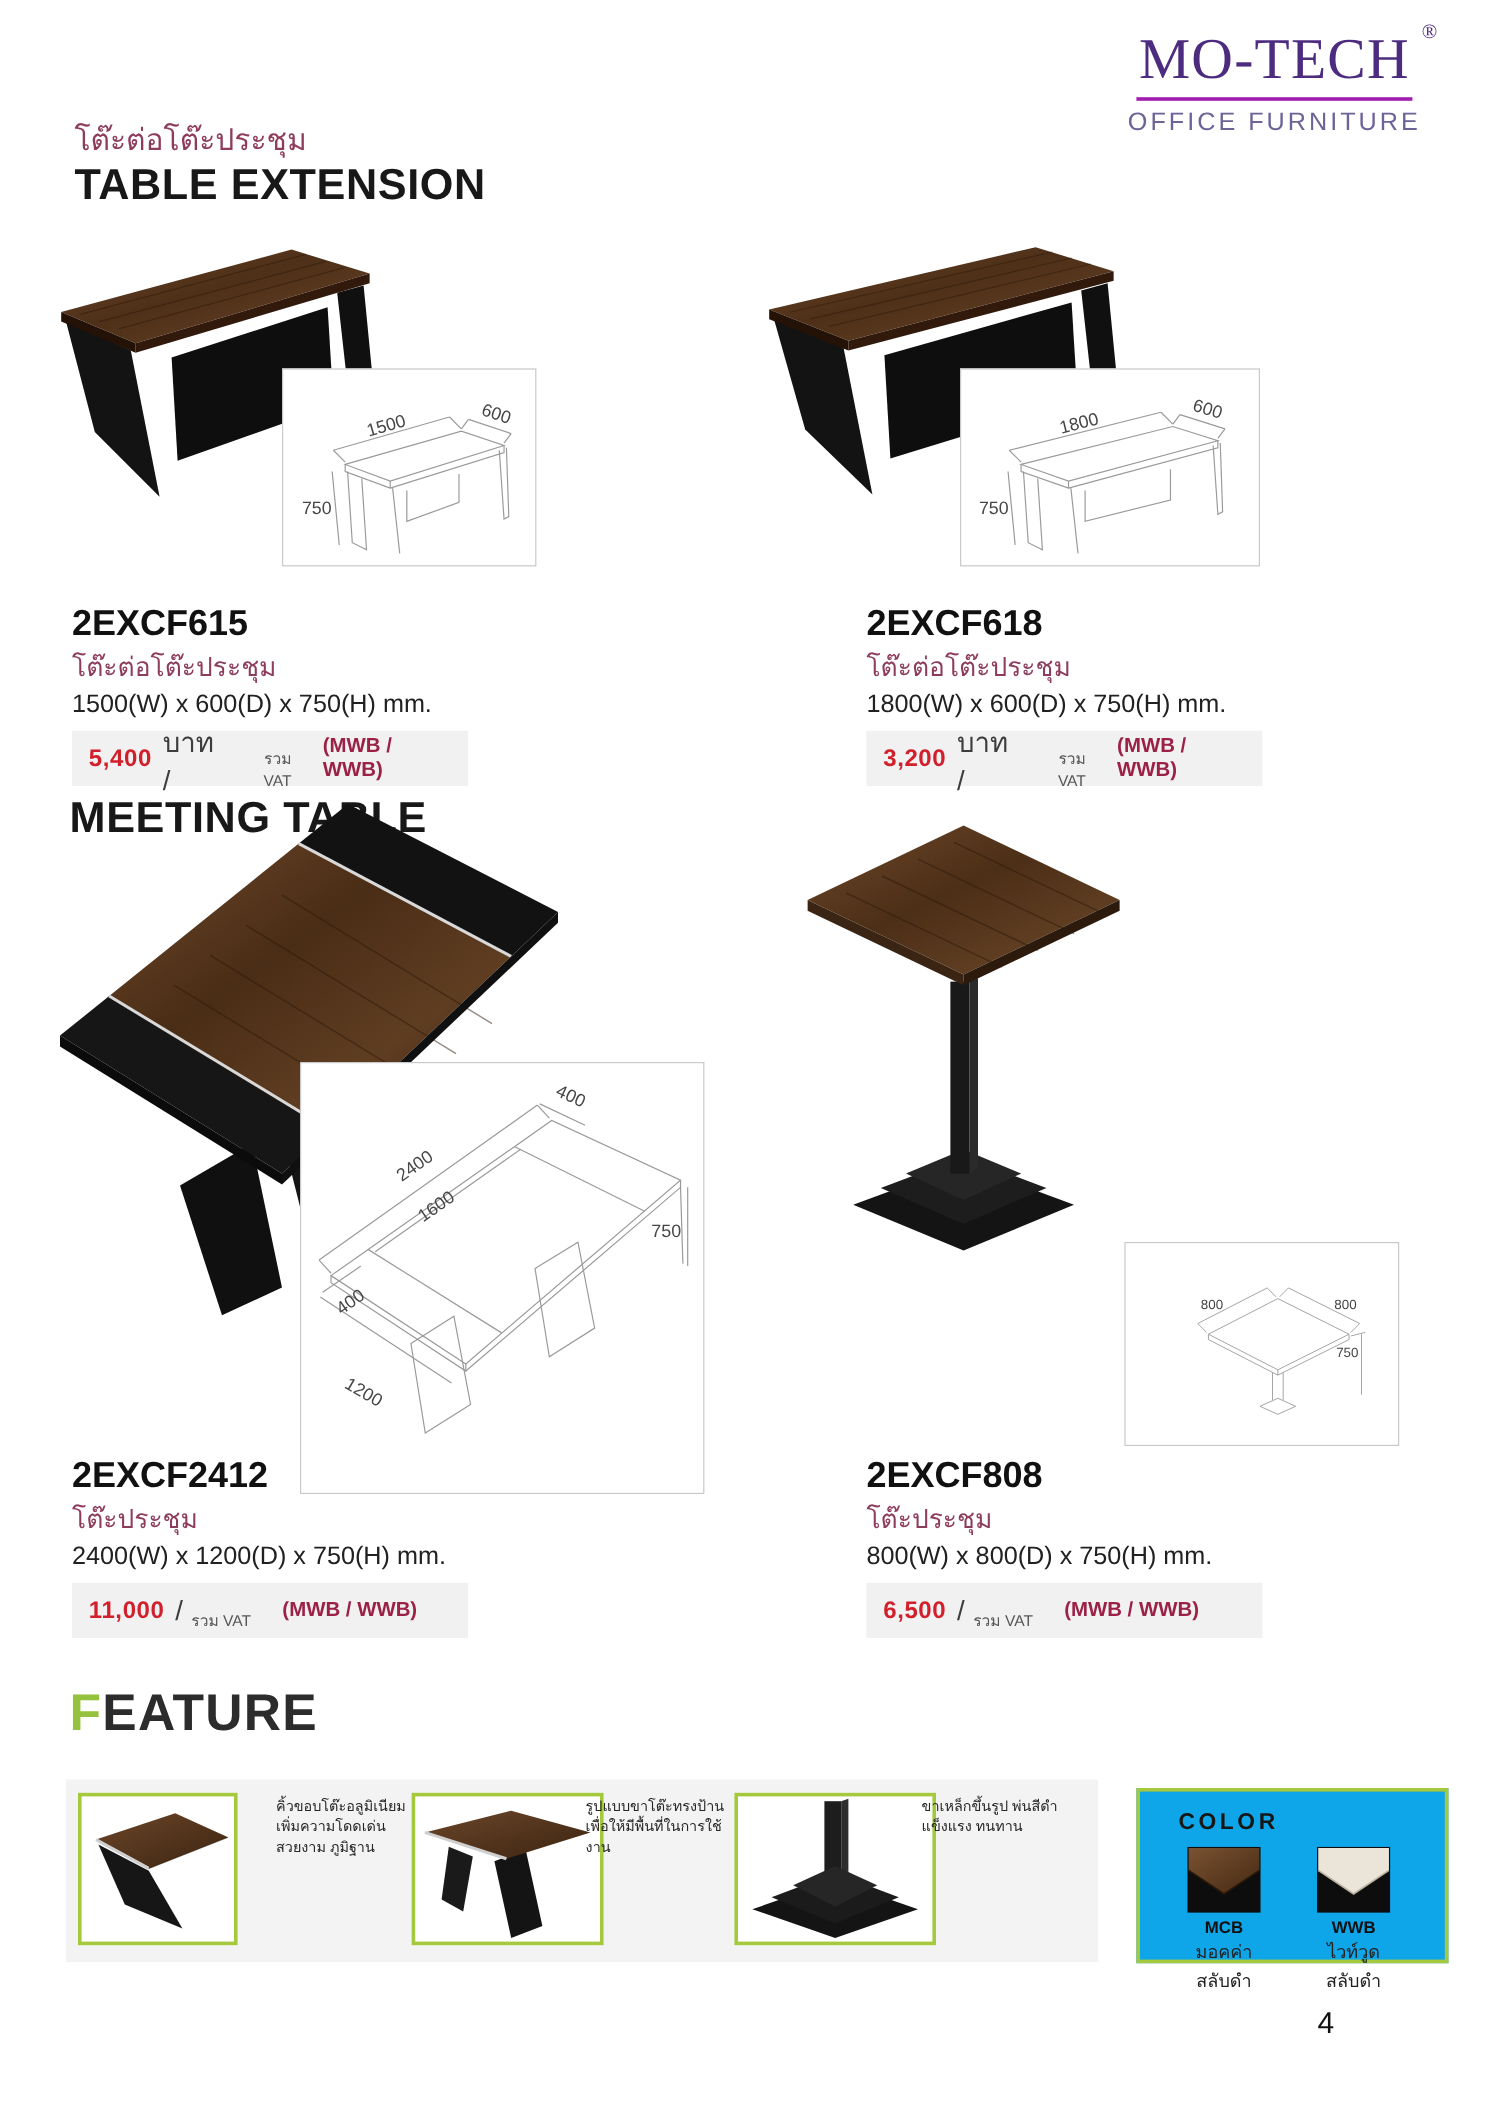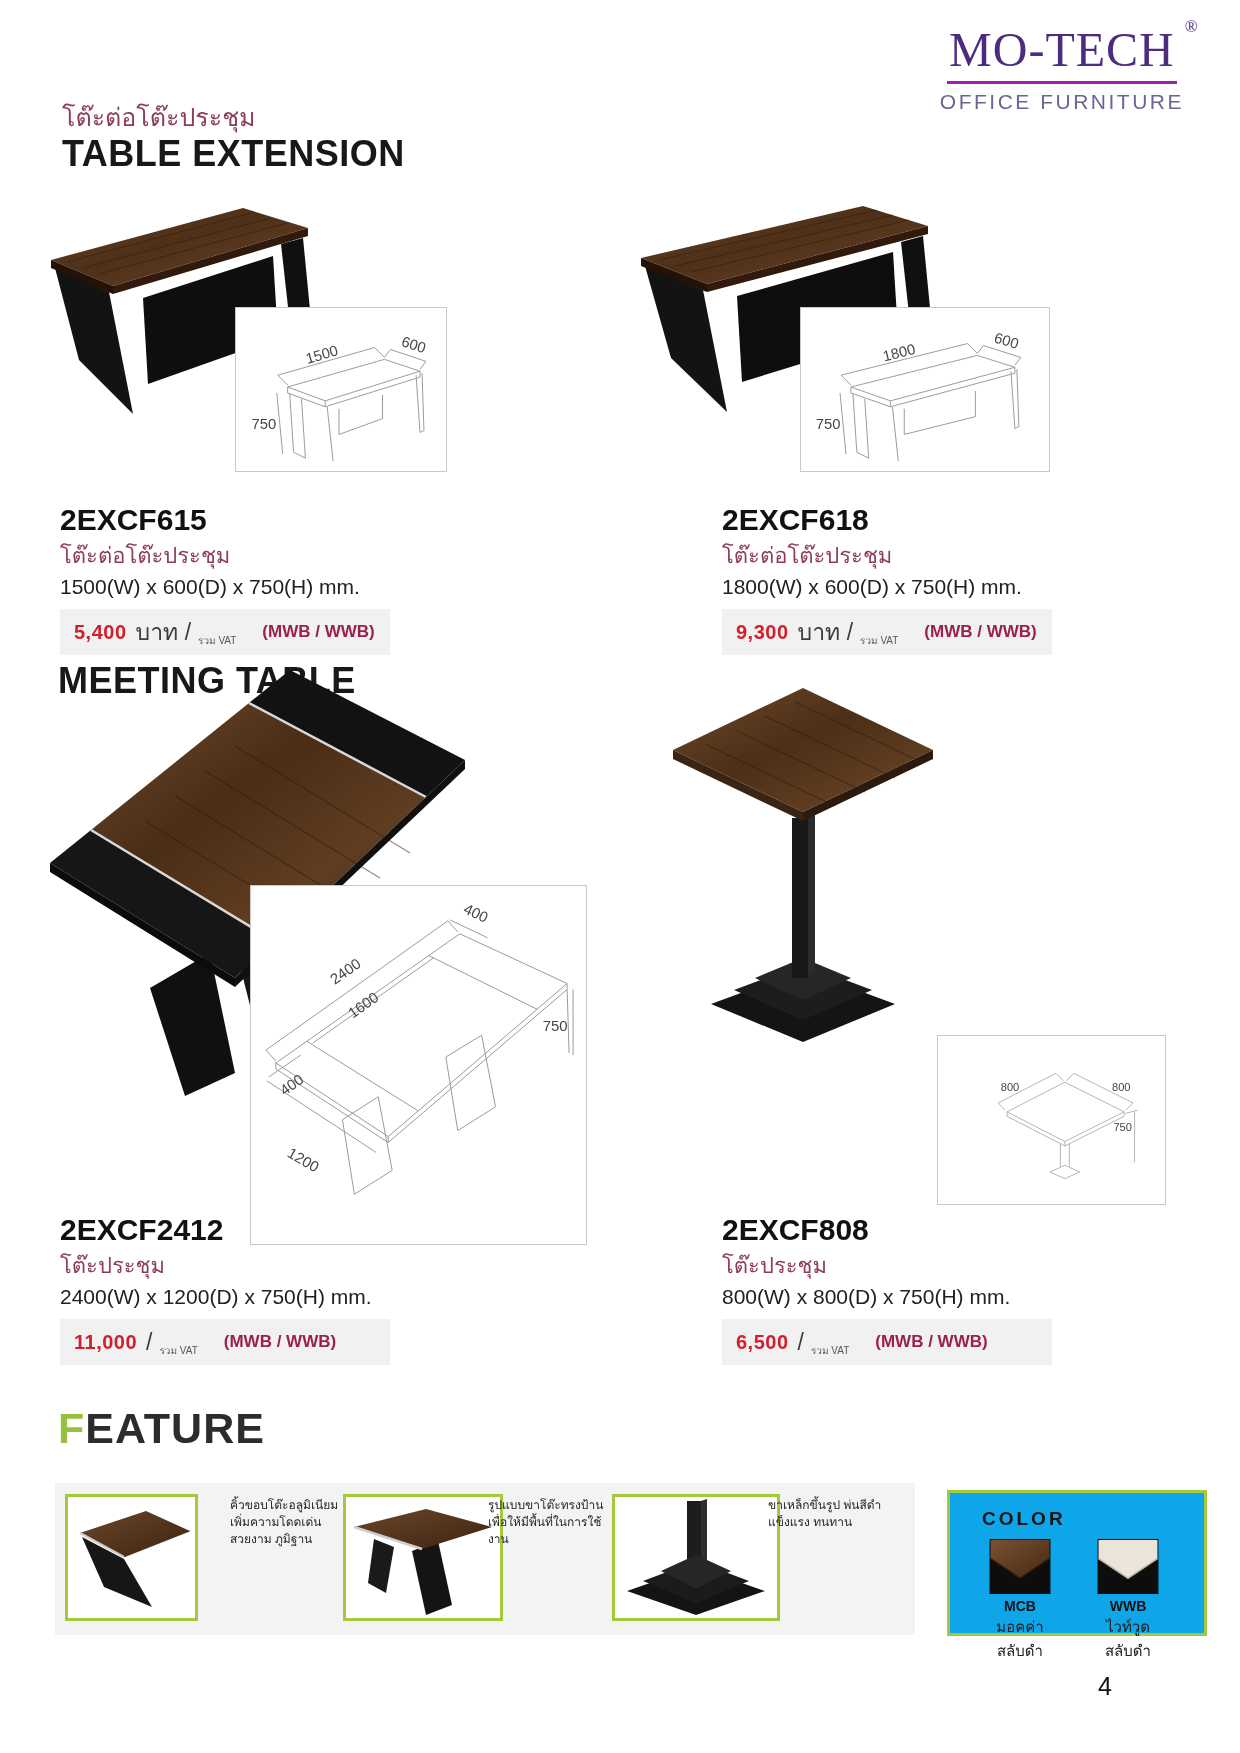--- a/index.html
+++ b/index.html
@@ -42,21 +42,21 @@
   #pt2{left:722px;top:503px;}
   #pt3{left:60px;top:1213px;}
   #pt4{left:722px;top:1213px;}
   .pcode{font-size:30px;font-weight:bold;color:#111;line-height:1.15;}
   .pthai{font-size:22px;color:#8e3c5d;margin-top:5px;line-height:1.2;}
   .pdims{font-size:21px;color:#212121;margin-top:5px;line-height:1.2;}
   .pricebar{margin-top:10px;background:#f1f1f1;height:46px;display:flex;align-items:center;
             padding:0 14px;width:330px;box-sizing:border-box;}
   .price{font-size:20px;font-weight:bold;color:#d1202c;letter-spacing:0.5px;}
   .cur{font-size:23px;color:#3d3d3d;margin-left:9px;}
-  .vat{font-size:10px;color:#575757;margin-left:7px;margin-top:16px;text-align:right;}
+  .vat{font-size:13px;color:#575757;margin-left:7px;margin-top:16px;text-align:right;}
   .fin{font-size:17px;font-weight:bold;color:#9c2147;margin-left:26px;}
 
   
   .fstrip{position:absolute;left:55px;top:1483px;width:860px;height:152px;background:#f3f3f3;z-index:1;}
   .fimg{position:absolute;background:#fff;border:3px solid #a5c93c;box-sizing:border-box;z-index:2;}
   .fimg svg{display:block;width:100%;height:100%;}
   #fimg1{left:65px;top:1494px;width:133px;height:127px;}
   #fimg2{left:343px;top:1494px;width:160px;height:127px;}
   #fimg3{left:612px;top:1494px;width:168px;height:127px;}
   .ftext{position:absolute;font-size:12px;color:#262626;line-height:1.42;white-space:pre-line;z-index:2;}
@@ -200,21 +200,21 @@
       <span class="vat">รวม VAT</span>
       <span class="fin">(MWB / WWB)</span>
     </div>
   </div>
 
   <div class="ptext" id="pt2">
     <div class="pcode">2EXCF618</div>
     <div class="pthai">โต๊ะต่อโต๊ะประชุม</div>
     <div class="pdims">1800(W) x 600(D) x 750(H) mm.</div>
     <div class="pricebar">
-      <span class="price">9,300</span>
+      <span class="price">3,200</span>
       <span class="cur">บาท /</span>
       <span class="vat">รวม VAT</span>
       <span class="fin">(MWB / WWB)</span>
     </div>
   </div>
 
   <div class="sec2-head">MEETING TABLE</div>
 
   <div class="photo" id="photo3">
     <svg viewBox="0 0 445 452" xmlns="http://www.w3.org/2000/svg">

